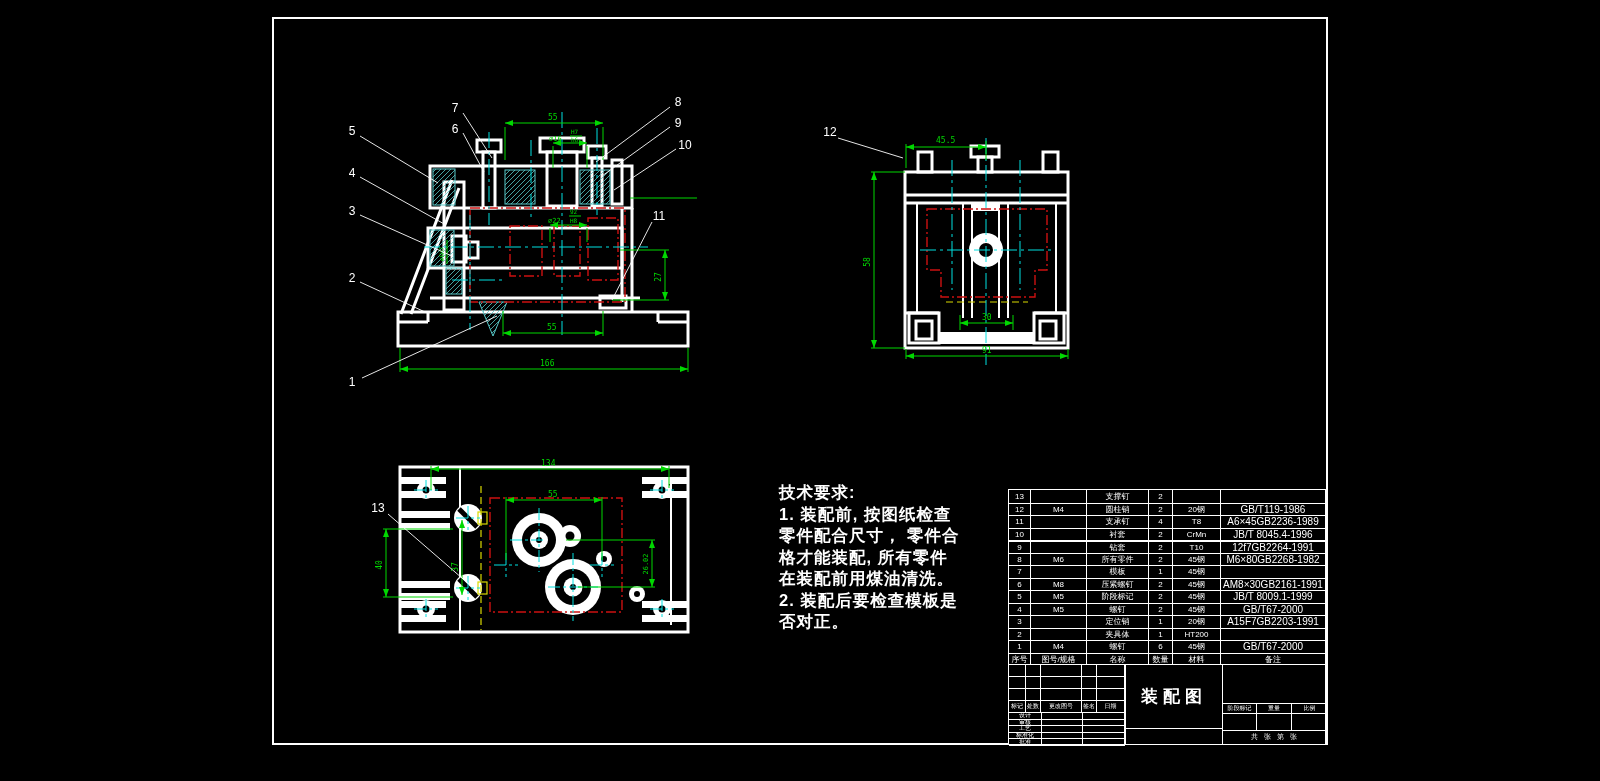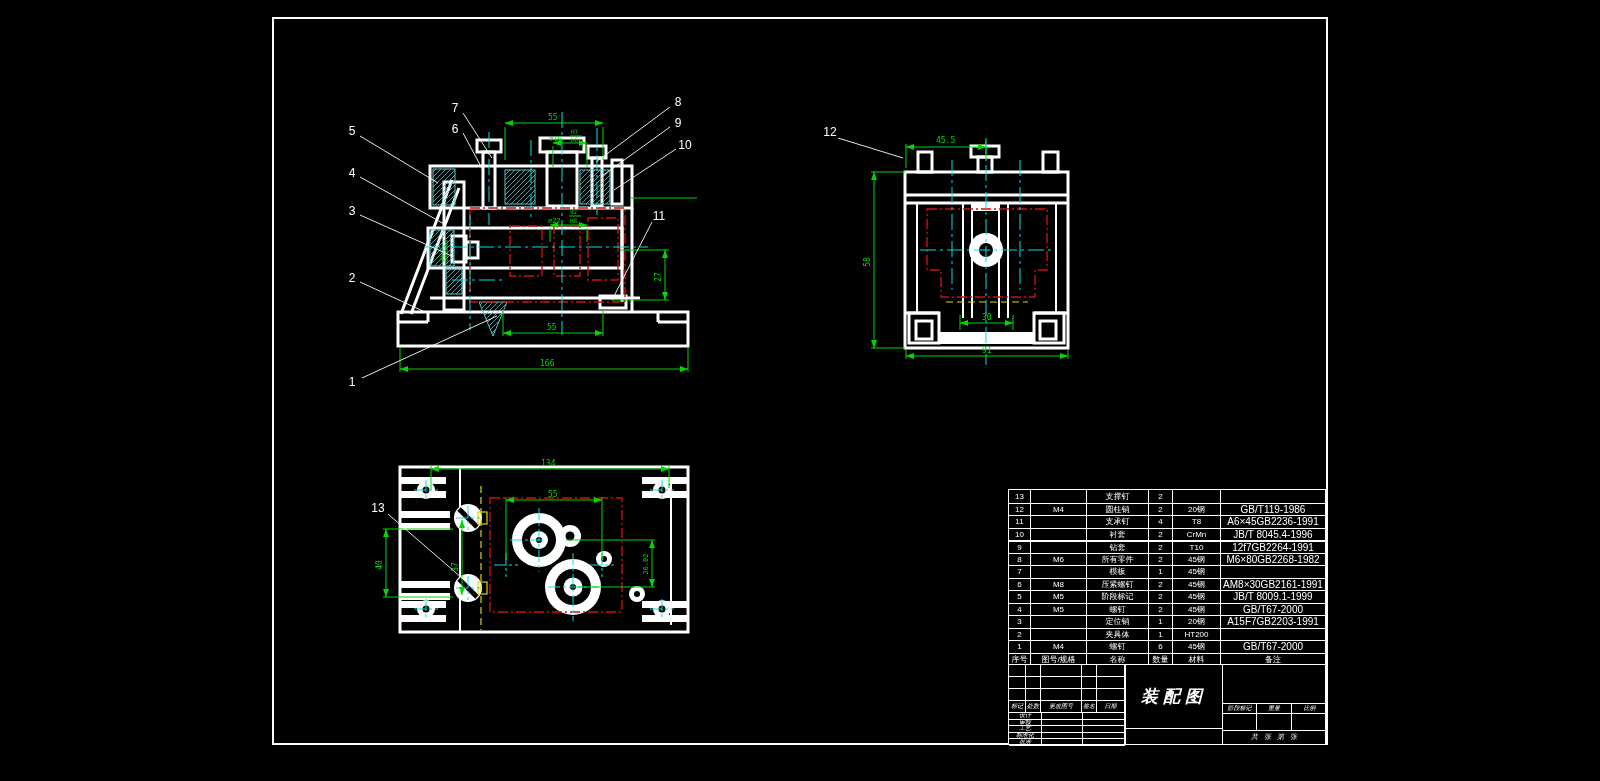--- a/index.html
+++ b/index.html
@@ -22,21 +22,21 @@
   .br .c{border-right:1px solid #fff;border-top:1px solid #fff;display:flex;align-items:center;
          justify-content:center;overflow:hidden;white-space:nowrap;}
   .br .c:last-child{border-right:none;}
   .br:first-child .c{border-top:none;}
   .br.thick .c{border-top-width:2px;}
   .br .c.rm{font-size:10px;}
   .br.hdr .c{font-weight:normal;}
   
   .tb{position:absolute;left:1008px;top:664px;width:318px;height:81px;border:1px solid #fff;
       box-sizing:border-box;color:#fff;background:#000;}
-  .tb *{box-sizing:border-box;font-style:italic;}
+  .tb *{box-sizing:border-box;}
   .tb-left{position:absolute;left:0;top:0;width:116px;height:79px;}
   .revrow{display:grid;grid-template-columns:17px 15px 41px 15px 1fr;height:12px;font-size:6px;}
   .revrow .c{border-right:1px solid #fff;border-bottom:1px solid #fff;display:flex;align-items:center;justify-content:center;white-space:nowrap;overflow:hidden;}
   .sigrow{display:grid;grid-template-columns:33px 41px 1fr;height:6.6px;font-size:6px;}
   .sigrow .c{border-right:1px solid #fff;border-bottom:1px solid #fff;display:flex;align-items:center;justify-content:center;white-space:nowrap;overflow:hidden;}
   .tb-center{position:absolute;left:116px;top:0;width:98px;height:79px;border-left:1px solid #fff;border-right:1px solid #fff;}
   .tb-title{position:absolute;left:0;top:0;width:100%;height:64px;display:flex;align-items:center;justify-content:center;
             font-size:17px;letter-spacing:5px;font-weight:bold;border-bottom:1px solid #fff;}
   .tb-right{position:absolute;left:214px;top:0;width:104px;height:79px;}
   .tr-top{height:39px;border-bottom:1px solid #fff;}
@@ -288,20 +288,29 @@
         <text class="dt8" x="548" y="497">55</text>
         <text class="dt8" x="382" y="565" text-anchor="middle" transform="rotate(-90 382 565)">40</text>
         <text class="dt8" x="458" y="567" text-anchor="middle" transform="rotate(-90 458 567)">37</text>
         <text class="dt" x="648" y="564" text-anchor="middle" transform="rotate(-90 648 564)">26.02</text>
       </g>
       <path d="M388,514 L470,585" stroke="#fff" stroke-width="0.9"></path>
       <text class="bal" x="378" y="512" text-anchor="middle">13</text>
     </g>
   </svg>
 
+  <div class="tech">
+    <div>技术要求:</div>
+    <div>1. 装配前, 按图纸检查</div>
+    <div>零件配合尺寸， 零件合</div>
+    <div>格才能装配, 所有零件</div>
+    <div>在装配前用煤油清洗。</div>
+    <div>2. 装配后要检查模板是</div>
+    <div>否对正。</div>
+  </div>
 
   <div class="bom">
     <div class="br">
         <span class="c">13</span>
         <span class="c"></span>
         <span class="c">支撑钉</span>
         <span class="c">2</span>
         <span class="c"></span>
         <span class="c rm"></span>
       </div>
@@ -312,21 +321,21 @@
         <span class="c">2</span>
         <span class="c">20钢</span>
         <span class="c rm">GB/T119-1986</span>
       </div>
     <div class="br">
         <span class="c">11</span>
         <span class="c"></span>
         <span class="c">支承钉</span>
         <span class="c">4</span>
         <span class="c">T8</span>
-        <span class="c rm">A6×45GB2236-1991</span>
+        <span class="c rm">A6×45GB2236-1989</span>
       </div>
     <div class="br">
         <span class="c">10</span>
         <span class="c"></span>
         <span class="c">衬套</span>
         <span class="c">2</span>
         <span class="c">CrMn</span>
         <span class="c rm">JB/T 8045.4-1996</span>
       </div>
     <div class="br thick">

